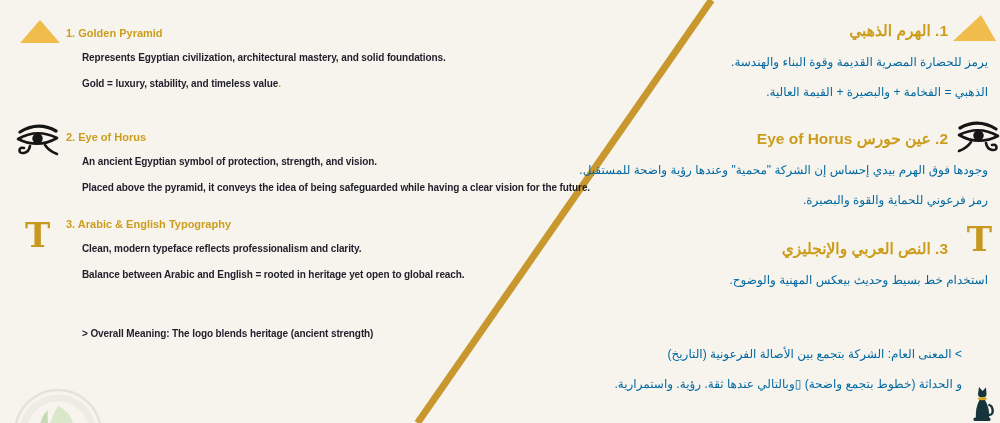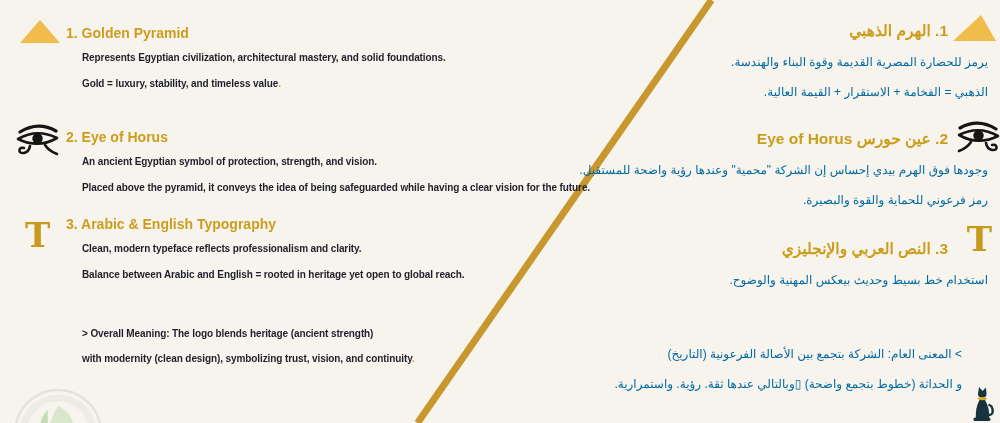--- a/index.html
+++ b/index.html
@@ -9,21 +9,21 @@
     font-family:"Liberation Sans", sans-serif;
   }
   
   .diagonal {
     position:absolute; left:561px; top:-46px; width:7px; height:515px;
     background:#c8982e; transform:rotate(34.8deg);
   }
   
   .sec-l { position:absolute; left:66px; }
   .sec-title {
-    color:#cc9d1c; font-weight:bold; font-size:14px; line-height:17px;
+    color:#cc9d1c; font-weight:bold; font-size:11px; line-height:17px;
     margin:0 0 9px 0; white-space:nowrap;
   }
   .body-line {
     font-size:10px; font-weight:bold; color:#1f1f2b; line-height:14px;
     margin:0 0 12px 16px; white-space:nowrap; letter-spacing:-0.1px;
   }
   
   .sec-r { position:absolute; right:12px; direction:rtl; text-align:right;
     font-family:Liberation Sans, sans-serif; }
   .r-title {
@@ -83,21 +83,20 @@
   </div>
 
   <div class="sec-l" style="top:216px;">
     <h2 class="sec-title">3. Arabic &amp; English Typography</h2>
     <p class="body-line"><span>Clean, modern typeface reflects professionalism and clarity.</span><span class="gold-dot"></span></p>
     <p class="body-line"><span>Balance between Arabic and English = rooted in heritage yet open to global reach.</span><span class="gold-dot"></span></p>
   </div>
 
   <div class="sec-l" style="top:327px;">
     <p class="body-line" style="margin-bottom:11px;"><span>&gt; Overall Meaning: The logo blends heritage (ancient strength)</span><span class="gold-dot"></span></p>
-    <p class="body-line"><span>with modernity (clean design), symbolizing trust, vision, and continuity</span><span class="gold-dot">.</span></p>
   </div>
 
   <div class="icon" style="right:4px; top:15px;">
     <svg width="43" height="26" viewBox="0 0 43 26">
       <polygon points="28,0 0,26 43,26" fill="#f0bd4d"></polygon>
     </svg>
   </div>
 
   <div class="icon mirror" style="right:0px; top:120px;">
     <svg width="44" height="34" viewBox="0 0 44 34">
@@ -107,21 +106,21 @@
       <path d="M14 23 Q13 29 8 30 Q3 30.5 3.5 27 Q4 24 8 25" stroke="#151515" stroke-width="2.6" fill="none" stroke-linecap="round"></path>
       <path d="M29 22 Q33 28 41 31" stroke="#151515" stroke-width="2.6" fill="none" stroke-linecap="round"></path>
     </svg>
   </div>
 
   <div class="icon t-glyph" style="right:8px; top:222px;">T</div>
 
   <div class="sec-r" style="top:20px;">
     <h2 class="r-title">1. الهرم الذهبي</h2>
     <p class="r-line"><span>يرمز للحضارة المصرية القديمة وقوة البناء والهندسة.</span><span class="gold-dot"></span></p>
-    <p class="r-line"><span>الذهبي = الفخامة + الاستقرار + القيمة العالية.</span><span class="gold-dot"></span></p>
+    <p class="r-line"><span>الذهبي = الفخامة + والبصيرة + القيمة العالية.</span><span class="gold-dot"></span></p>
   </div>
 
   <div class="sec-r" style="top:128px;">
     <h2 class="r-title">2. عين حورس Eye of Horus</h2>
     <p class="r-line"><span>وجودها فوق الهرم بيدي إحساس إن الشركة "محمية" وعندها رؤية واضحة للمستقبل.</span><span class="gold-dot"></span></p>
     <p class="r-line"><span>رمز فرعوني للحماية والقوة والبصيرة.</span><span class="gold-dot"></span></p>
   </div>
 
   <div class="sec-r" style="top:238px;">
     <h2 class="r-title">3. النص العربي والإنجليزي</h2>

